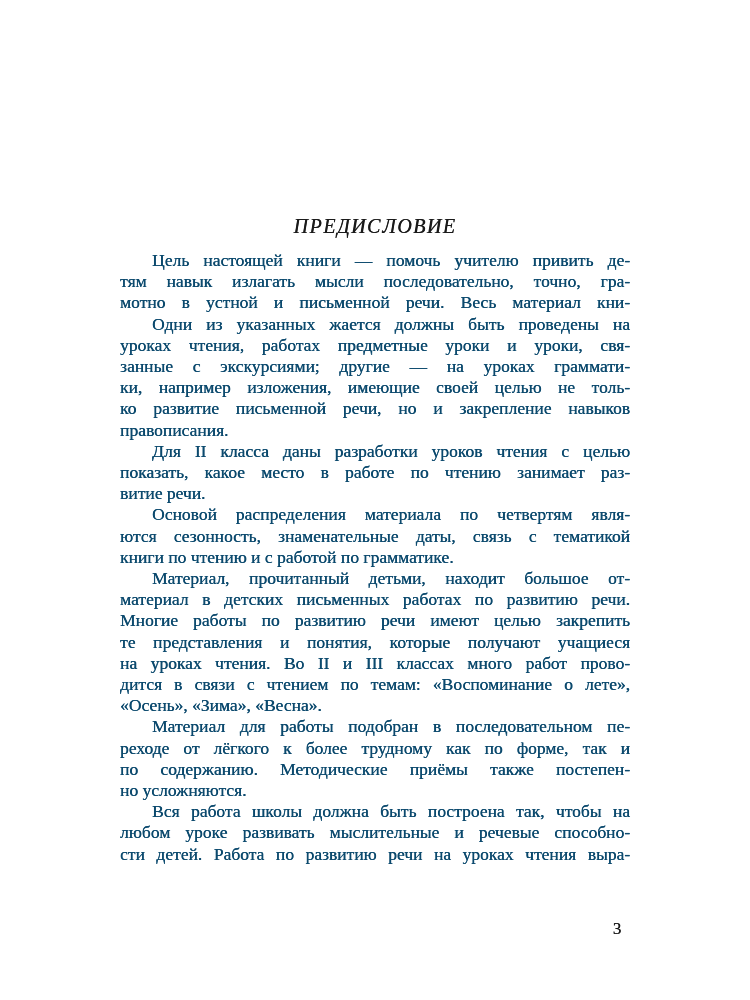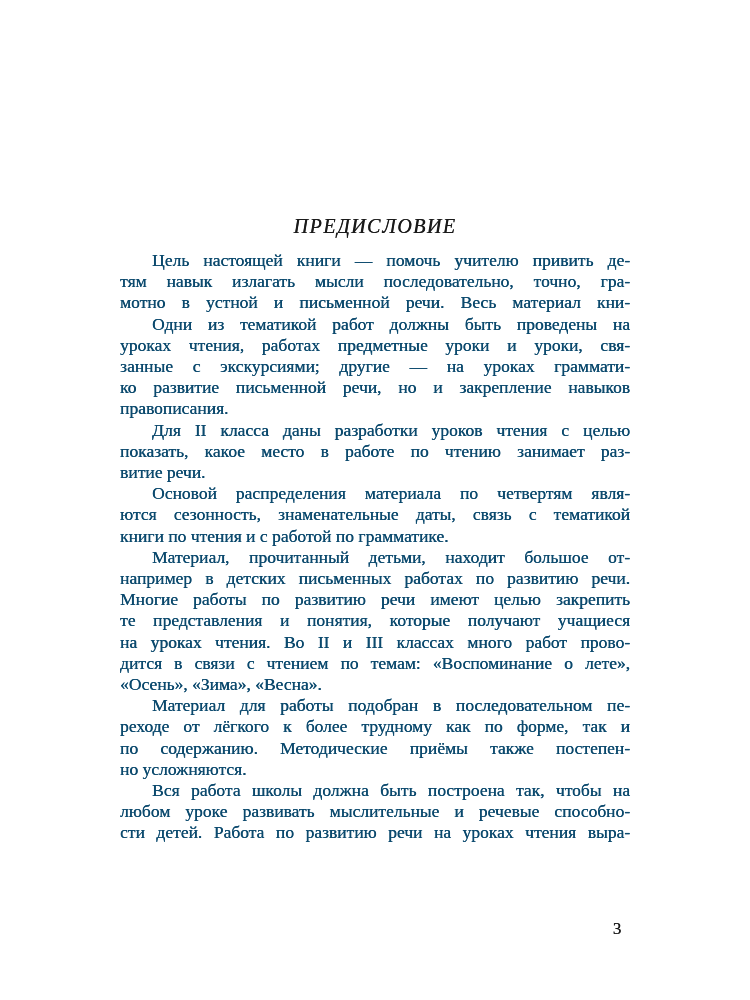--- a/index.html
+++ b/index.html
@@ -65,33 +65,34 @@
 </head>
 <body>
 
 <div class="sheet">
   <div class="content">
     <h1 class="title">ПРЕДИСЛОВИЕ</h1>
     <div class="body-text" id="body-text">
         <div class="line para-first">Цель настоящей книги — помочь учителю привить де-</div>
         <div class="line">тям навык излагать мысли последовательно, точно, гра-</div>
         <div class="line">мотно в устной и письменной речи. Весь материал кни-</div>
-        <div class="line para-first">Одни из тематикой работ должны быть проведены на</div>
+        <div class="line para-first">Одни из указанных жается должны быть проведены на</div>
         <div class="line">уроках чтения, работах предметные уроки и уроки, свя-</div>
         <div class="line">занные с экскурсиями; другие — на уроках граммати-</div>
+        <div class="line">ки, например изложения, имеющие своей целью не толь-</div>
         <div class="line">ко развитие письменной речи, но и закрепление навыков</div>
         <div class="line para-last">правописания.</div>
         <div class="line para-first">Для II класса даны разработки уроков чтения с целью</div>
         <div class="line">показать, какое место в работе по чтению занимает раз-</div>
         <div class="line para-last">витие речи.</div>
         <div class="line para-first">Основой распределения материала по четвертям явля-</div>
         <div class="line">ются сезонность, знаменательные даты, связь с тематикой</div>
-        <div class="line para-last">книги по чтения и с работой по грамматике.</div>
+        <div class="line para-last">книги по чтению и с работой по грамматике.</div>
         <div class="line para-first">Материал, прочитанный детьми, находит большое от-</div>
-        <div class="line">например в детских письменных работах по развитию речи.</div>
+        <div class="line">материал в детских письменных работах по развитию речи.</div>
         <div class="line">Многие работы по развитию речи имеют целью закрепить</div>
         <div class="line">те представления и понятия, которые получают учащиеся</div>
         <div class="line">на уроках чтения. Во II и III классах много работ прово-</div>
         <div class="line">дится в связи с чтением по темам: «Воспоминание о лете»,</div>
         <div class="line para-last">«Осень», «Зима», «Весна».</div>
         <div class="line para-first">Материал для работы подобран в последовательном пе-</div>
         <div class="line">реходе от лёгкого к более трудному как по форме, так и</div>
         <div class="line">по содержанию. Методические приёмы также постепен-</div>
         <div class="line para-last">но усложняются.</div>
         <div class="line para-first">Вся работа школы должна быть построена так, чтобы на</div>

